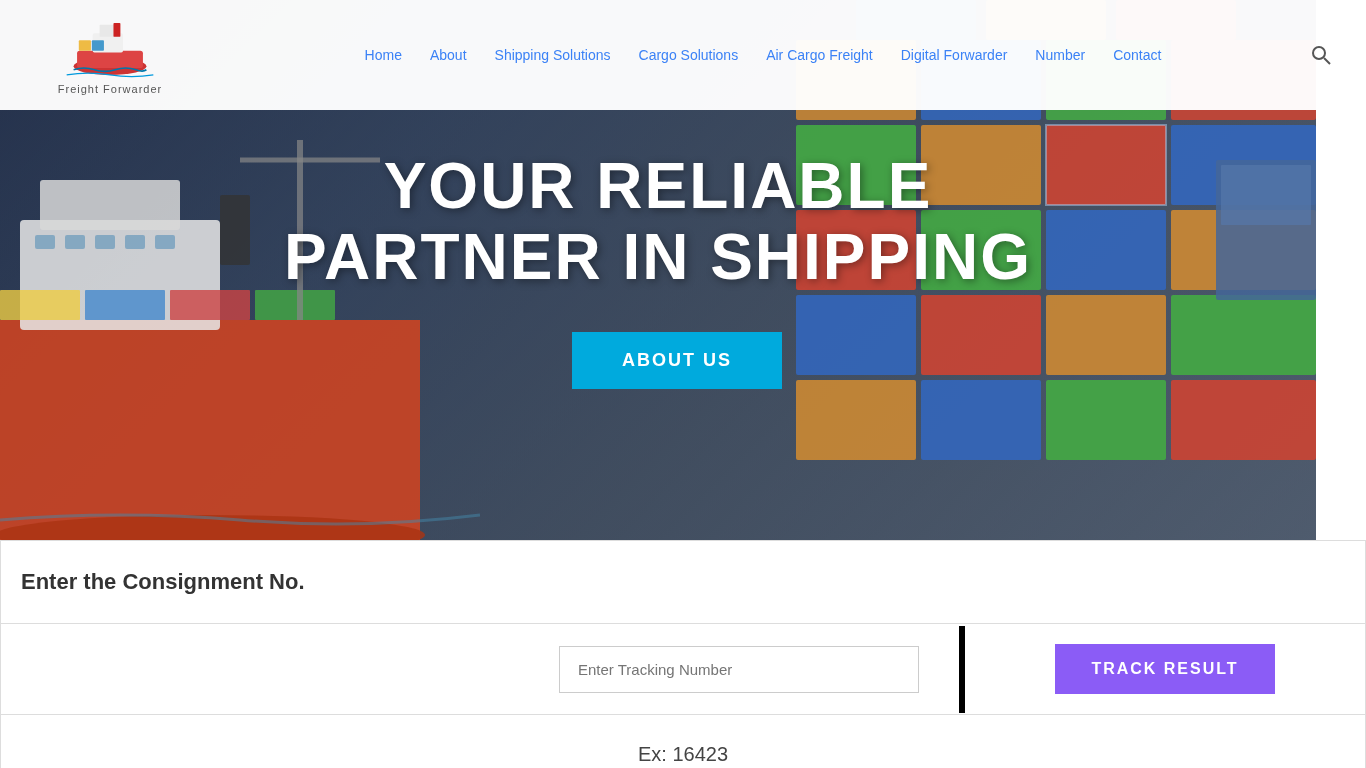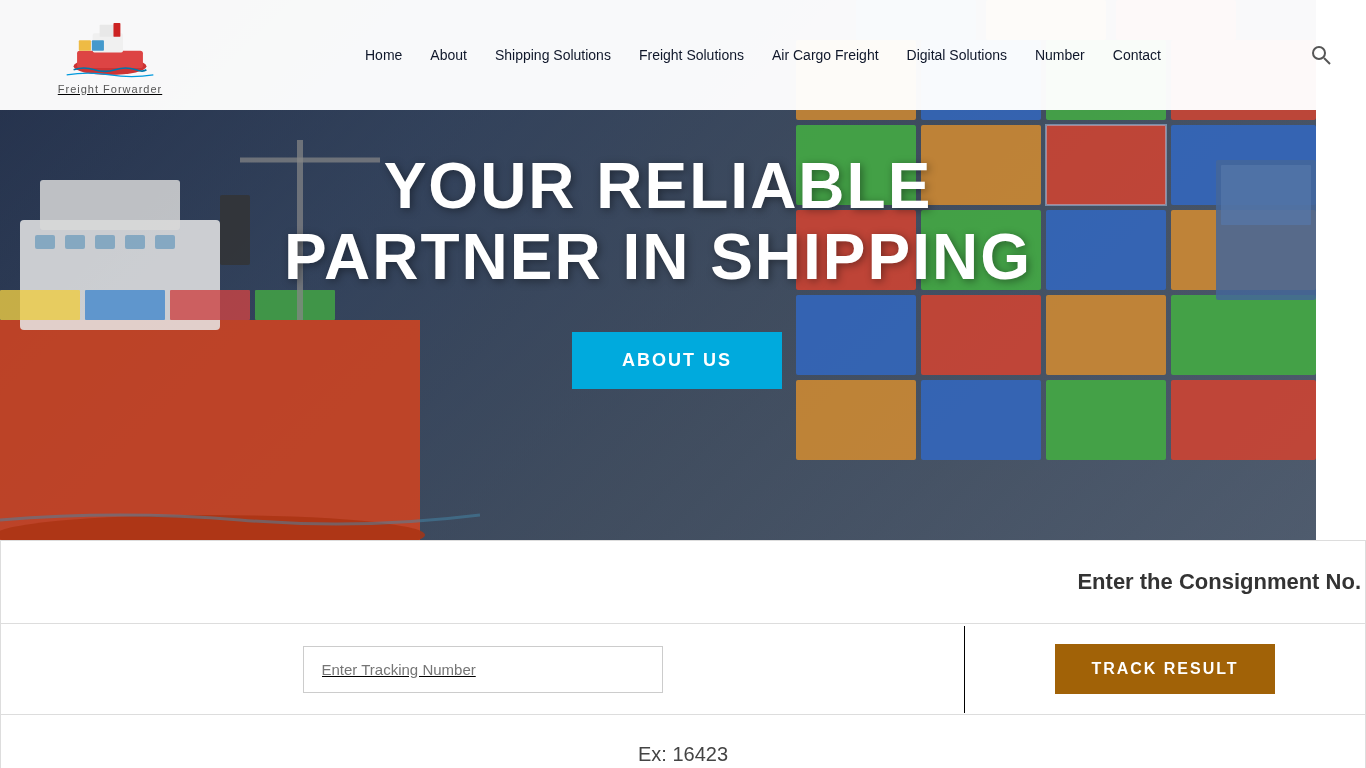--- a/index.html
+++ b/index.html
@@ -15,21 +15,20 @@
       padding: 0 30px;
       height: 110px;
       background: rgba(255,255,255,0.97);
     }
     .logo-area {
       display: flex;
       flex-direction: column;
       align-items: center;
       margin-right: 40px;
       min-width: 160px;
-      text-decoration: underline;
     }
     .logo-ship {
       width: 90px;
       height: 65px;
     }
     .logo-text {
       font-size: 11px;
       color: #555;
       letter-spacing: 1px;
       margin-top: 2px;
@@ -37,21 +36,21 @@
     .nav-links {
       display: flex;
       align-items: center;
       gap: 0;
       flex: 1;
       justify-content: center;
     }
     .nav-item {
       padding: 8px 14px;
       font-size: 14px;
-      color: #0f172a;
+      color: #3b82f6;
       cursor: pointer;
       white-space: nowrap;
       text-decoration: none;
     }
     .nav-search {
       width: 30px;
       height: 30px;
       display: flex;
       align-items: center;
       justify-content: center;
@@ -107,62 +106,61 @@
     }
 
     
     .tracking-section {
       width: 1366px;
       background: #fff;
     }
     .tracking-header {
       border: 1px solid #ddd;
       border-bottom: none;
-      padding: 28px 4px;
-      text-align: right;
+      padding: 28px 20px;
+      text-align: left;
     }
     .tracking-header-text {
       font-size: 22px;
       font-weight: 600;
       color: #333;
     }
     .tracking-input-row {
       display: flex;
       border: 1px solid #ddd;
       border-bottom: none;
       min-height: 80px;
       align-items: center;
     }
     .tracking-input-left {
       flex: 1;
       display: flex;
       align-items: center;
-      justify-content: center;
+      justify-content: flex-end;
       padding: 20px 40px;
-      border-right: 1px solid #000000;
-      text-decoration: underline;
+      border-right: 6px solid #000000;
     }
     .tracking-input-field {
       width: 100%;
       max-width: 360px;
       border: 1px solid #ccc;
       padding: 14px 18px;
       font-size: 15px;
       color: #999;
       outline: none;
     }
     .tracking-input-right {
       width: 400px;
       display: flex;
       align-items: center;
       justify-content: center;
       padding: 20px 40px;
     }
     .track-btn {
-      background: #a16207;
+      background: #8b5cf6;
       color: #fff;
       font-size: 16px;
       font-weight: 700;
       letter-spacing: 2px;
       padding: 16px 36px;
       border: none;
       cursor: pointer;
       text-transform: uppercase;
     }
     .tracking-example {
@@ -211,23 +209,23 @@
 
       <path d="M0 68 Q25 64 50 68 Q75 72 100 68" stroke="#0099dd" stroke-width="1.5" fill="none"></path>
     </svg>
     <span class="logo-text">Freight Forwarder</span>
   </div>
 
   <div class="nav-links">
     <a class="nav-item">Home</a>
     <a class="nav-item">About</a>
     <a class="nav-item">Shipping Solutions</a>
-    <a class="nav-item">Freight Solutions</a>
+    <a class="nav-item">Cargo Solutions</a>
     <a class="nav-item">Air Cargo Freight</a>
-    <a class="nav-item">Digital Solutions</a>
+    <a class="nav-item">Digital Forwarder</a>
     <a class="nav-item">Number</a>
     <a class="nav-item">Contact</a>
   </div>
 
   <div class="nav-search">
     <svg width="20" height="20" viewBox="0 0 20 20">
       <circle cx="8" cy="8" r="6" fill="none" stroke="#555" stroke-width="2"></circle>
       <line x1="13" y1="13" x2="19" y2="19" stroke="#555" stroke-width="2"></line>
     </svg>
   </div>

